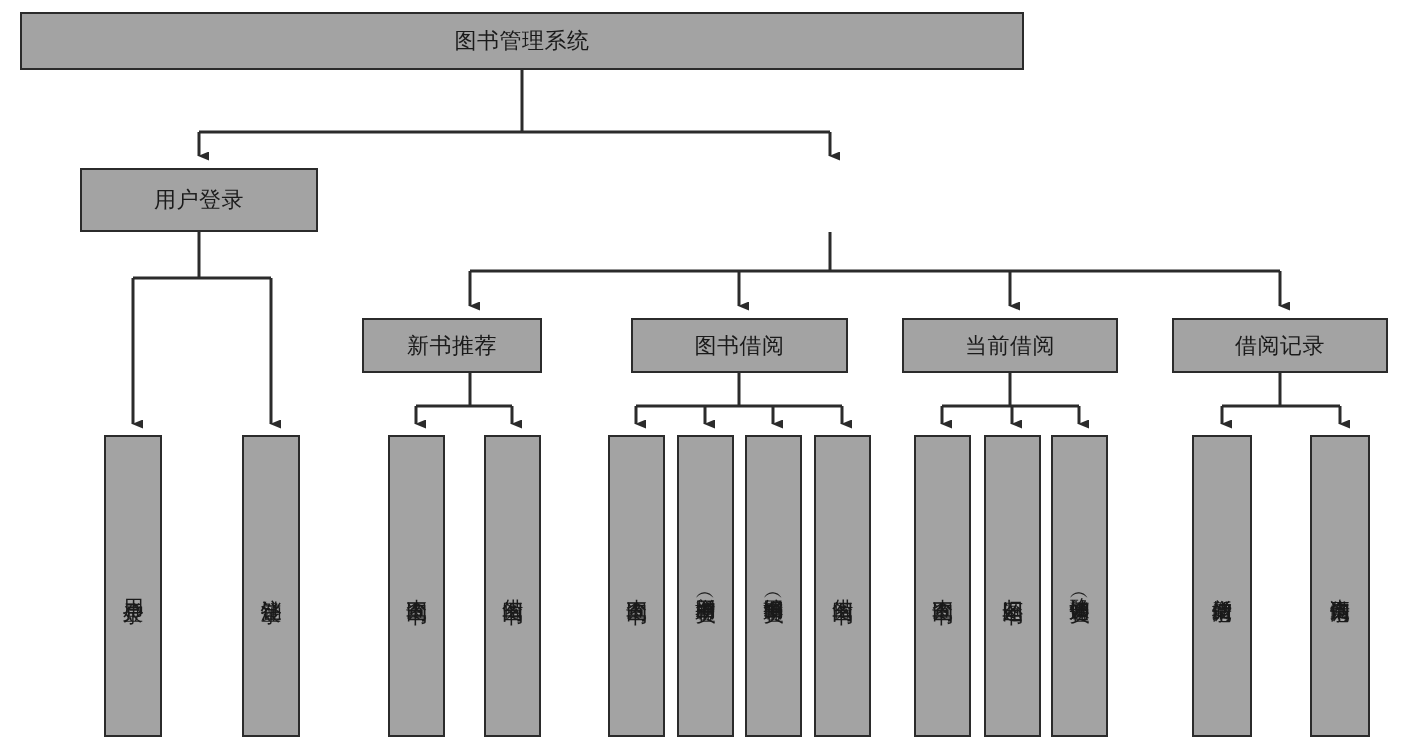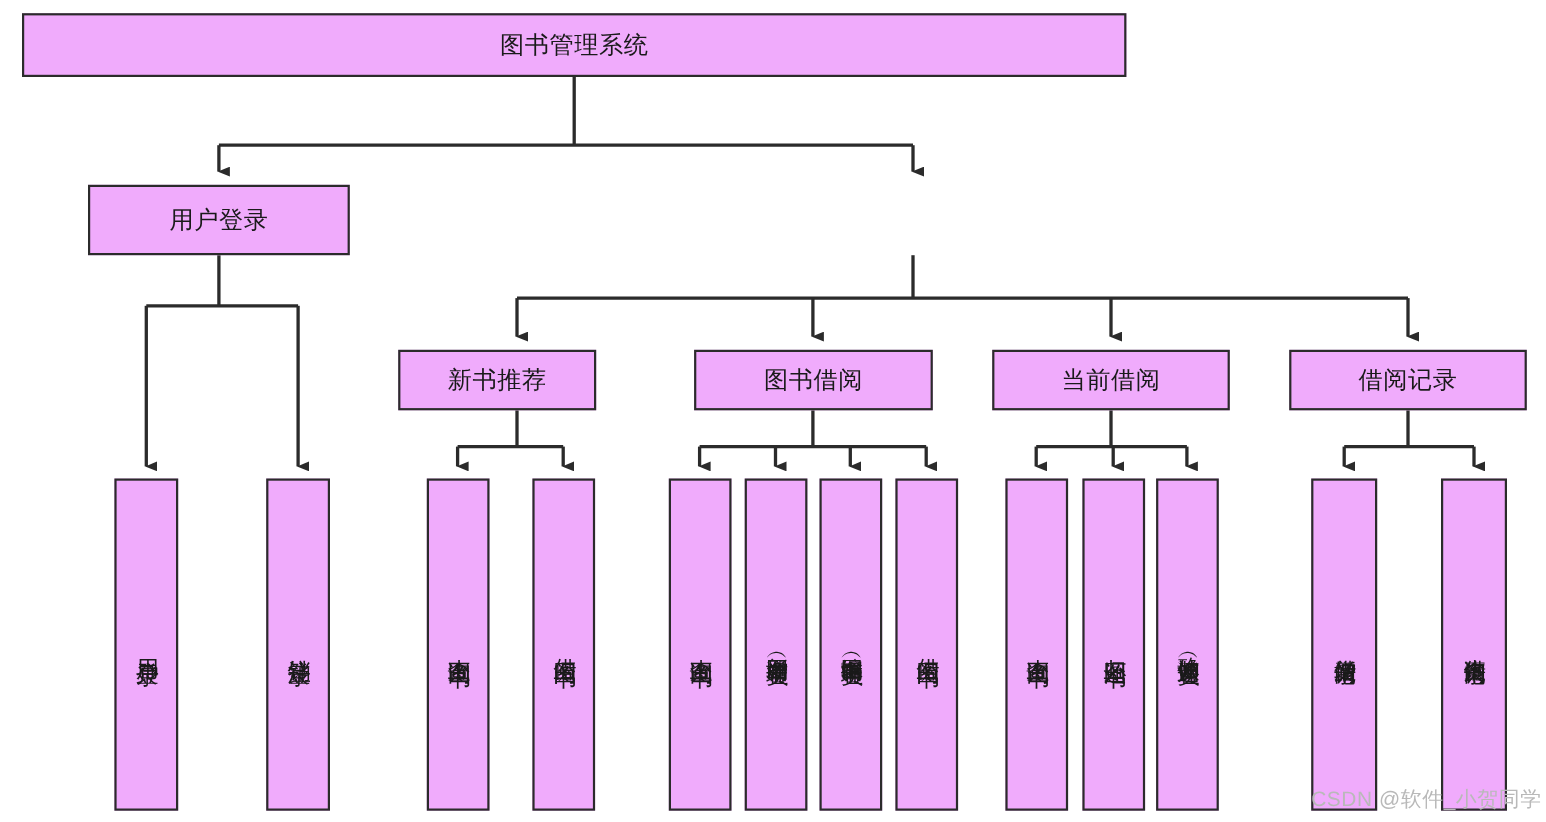--- a/index.html
+++ b/index.html
@@ -14,21 +14,21 @@
     position: relative;
     width: 1405px;
     height: 747px;
     background: #ffffff;
     overflow: hidden;
   }
   .node-box {
     position: absolute;
     box-sizing: border-box;
     border: 2px solid #2b2b2b;
-    background: #f0abfc;
+    background: #a3a3a3;
     display: flex;
     align-items: center;
     justify-content: center;
     color: #1a1a1a;
   }
   .node-box .node-label {
     font-size: 22px;
     line-height: 1.15;
     letter-spacing: 0.5px;
     white-space: nowrap;
@@ -177,15 +177,14 @@
   <div class="node-box vertical tall-text" style="left:1051px; top:435px; width:57px; height:302px;">
     <span class="node-label">确认归还（管理员）</span>
   </div>
   <div class="node-box vertical tall-text" style="left:1192px; top:435px; width:60px; height:302px;">
     <span class="node-label">新增借阅记录</span>
   </div>
   <div class="node-box vertical tall-text" style="left:1310px; top:435px; width:60px; height:302px;">
     <span class="node-label">查询借阅记录</span>
   </div>
 
-  <div id="watermark">CSDN @软件_小贺同学</div>
 
 </div>
 
 </body></html>

